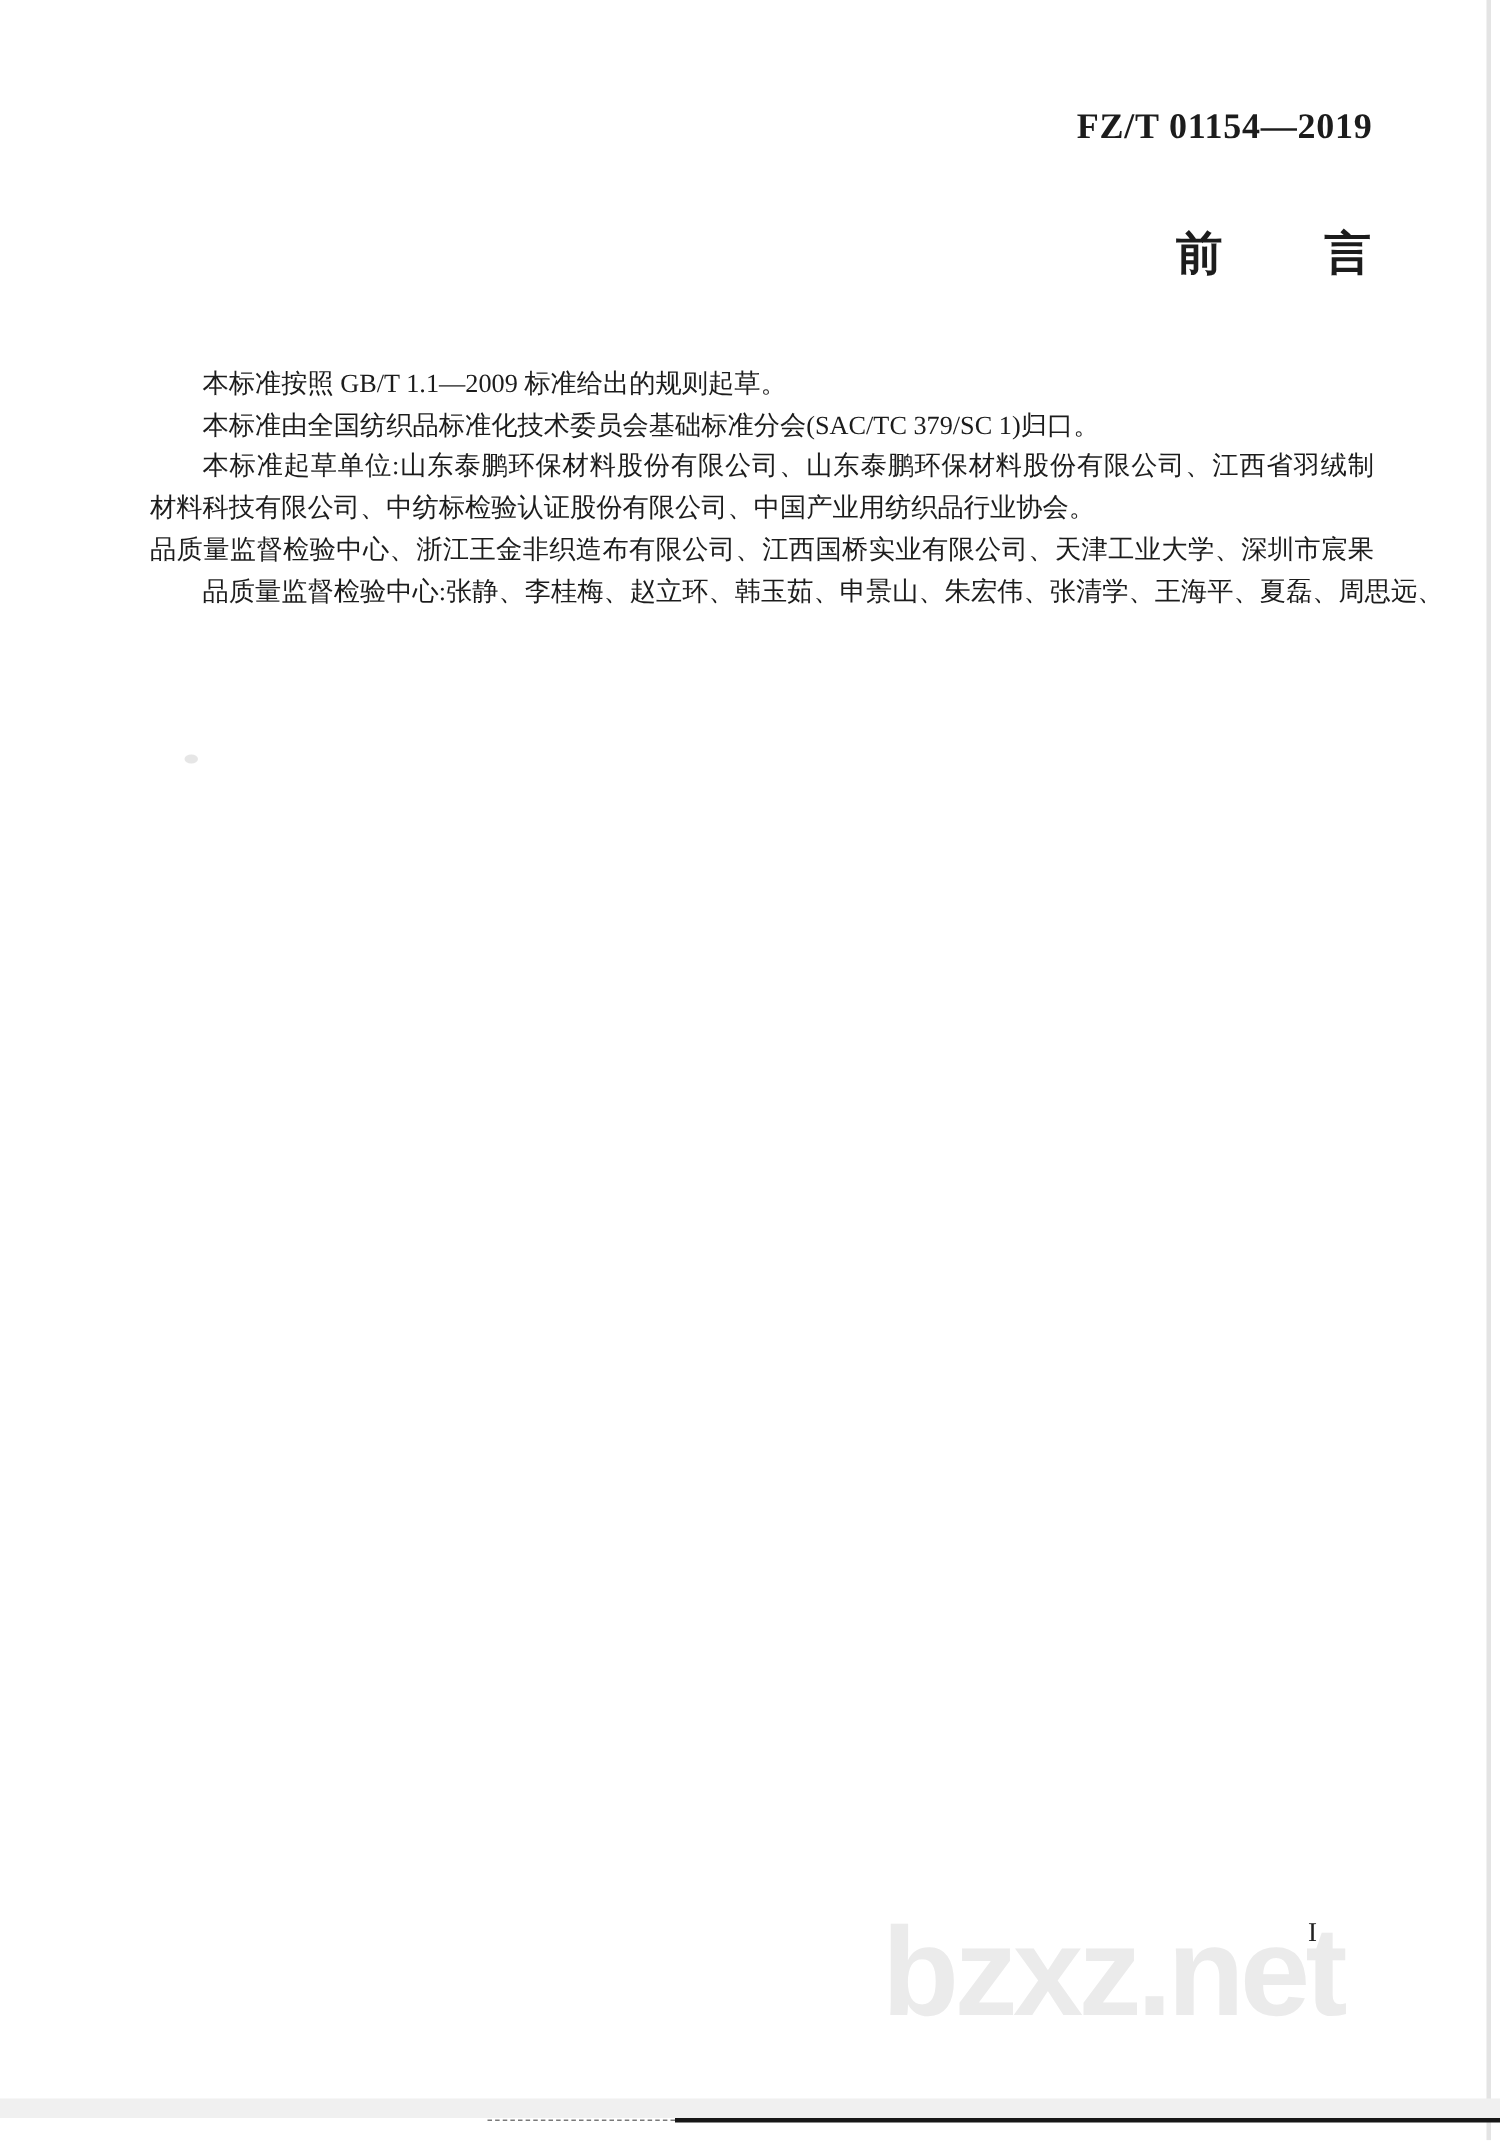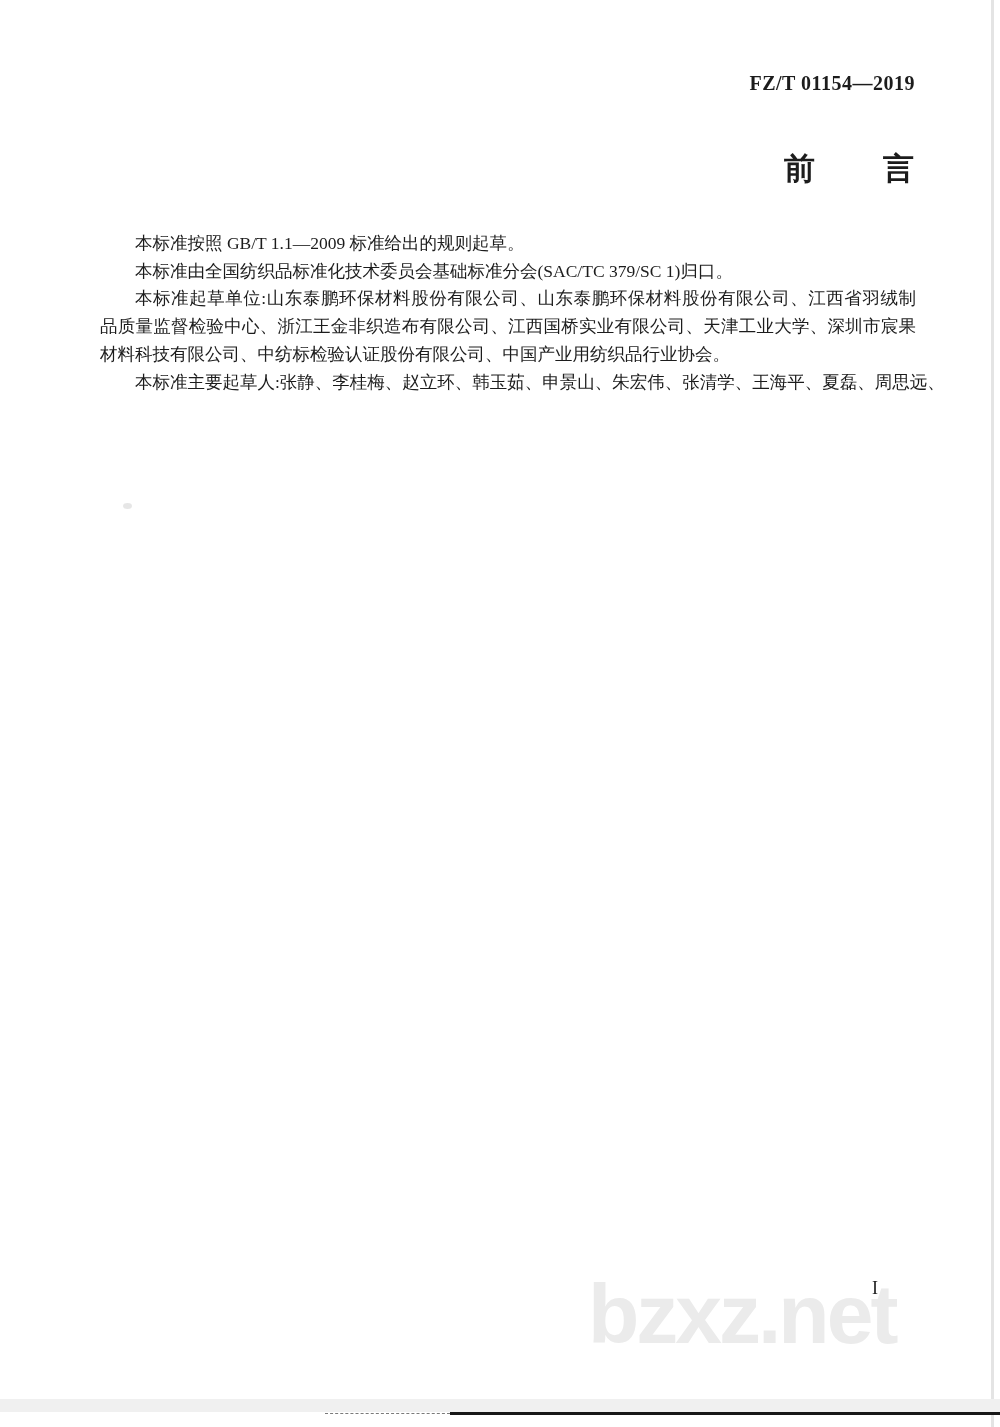--- a/index.html
+++ b/index.html
@@ -15,39 +15,39 @@
     overflow: hidden;
     font-family: "Liberation Serif", "DejaVu Serif", serif;
     color: #1c1c1c;
   }
   .standard-number {
     position: absolute;
     top: 72px;
     left: 0;
     width: 915px;
     text-align: right;
-    font-size: 20px;
+    font-size: 24px;
     font-weight: bold;
     letter-spacing: 0.5px;
     font-family: "Liberation Serif", "DejaVu Serif", serif;
   }
   .doc-title {
     position: absolute;
     top: 148px;
     left: 100px;
     width: 816px;
     margin: 0;
     text-align: right;
     font-size: 31px;
     font-weight: bold;
     letter-spacing: 2px;
   }
   .doc-body {
     position: absolute;
-    top: 230px;
+    top: 242px;
     left: 100px;
     width: 816px;
     font-size: 17.5px;
     line-height: 27.7px;
   }
   .para {
     margin: 0;
     padding: 0;
   }
   .line {
@@ -144,26 +144,26 @@
       <span class="line first" style="display:block">本标准按照 GB/T 1.1—2009 标准给出的规则起草。</span>
     </p>
 
 
     <p class="para">
       <span class="line first" style="display:block">本标准由全国纺织品标准化技术委员会基础标准分会(SAC/TC 379/SC 1)归口。</span>
     </p>
 
     <p class="para">
       <span class="line first stretch" style="display:block">本标准起草单位:山东泰鹏环保材料股份有限公司、山东泰鹏环保材料股份有限公司、江西省羽绒制</span>
+      <span class="line" style="display:block">材料科技有限公司、中纺标检验认证股份有限公司、中国产业用纺织品行业协会。</span>
       <span class="line stretch" style="display:block">品质量监督检验中心、浙江王金非织造布有限公司、江西国桥实业有限公司、天津工业大学、深圳市宸果</span>
-      <span class="line" style="display:block">材料科技有限公司、中纺标检验认证股份有限公司、中国产业用纺织品行业协会。</span>
     </p>
 
     <p class="para">
-      <span class="line first stretch" style="display:block">本标准主要起草人:张静、李桂梅、赵立环、韩玉茹、申景山、朱宏伟、张清学、王海平、夏磊、周思远、</span>
+      <span class="line first stretch" style="display:block">品质量监督检验中心:张静、李桂梅、赵立环、韩玉茹、申景山、朱宏伟、张清学、王海平、夏磊、周思远、</span>
     </p>
 
   </div>
 
   <div class="page-number">I</div>
 
   <div class="smudge"></div>
   <div class="edge-line-right"></div>
   <div class="bottom-gray-band"></div>
   <div class="bottom-dark-dashes"></div>

